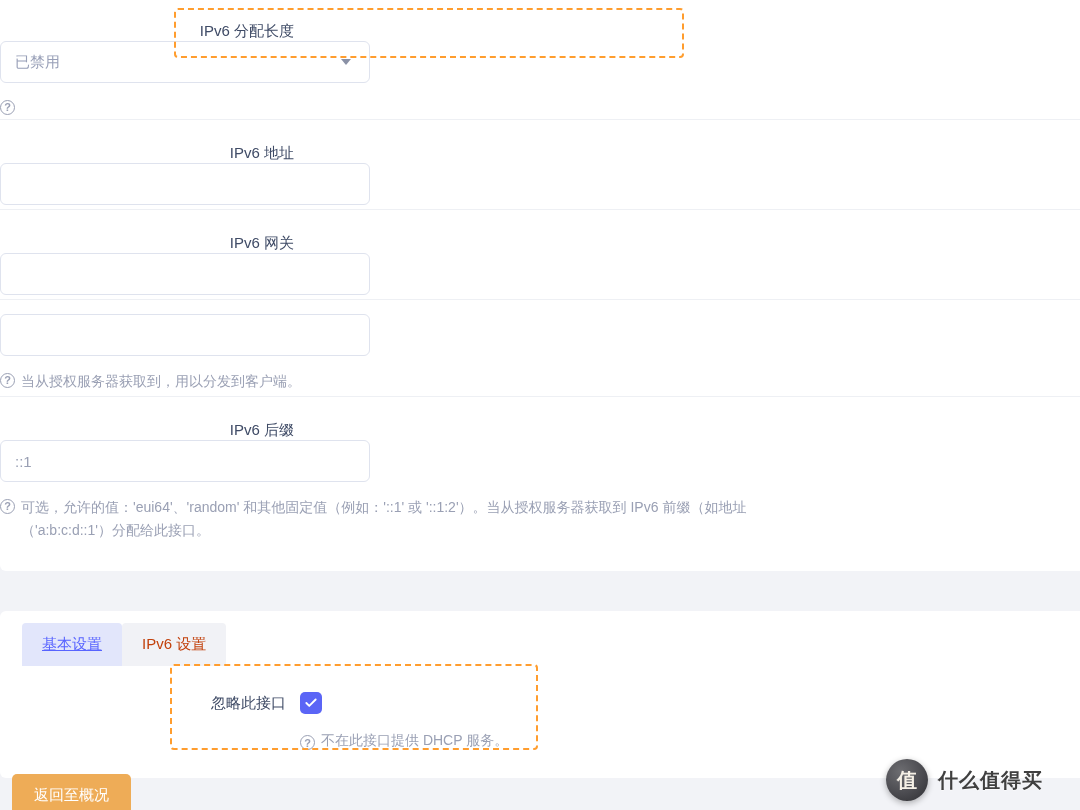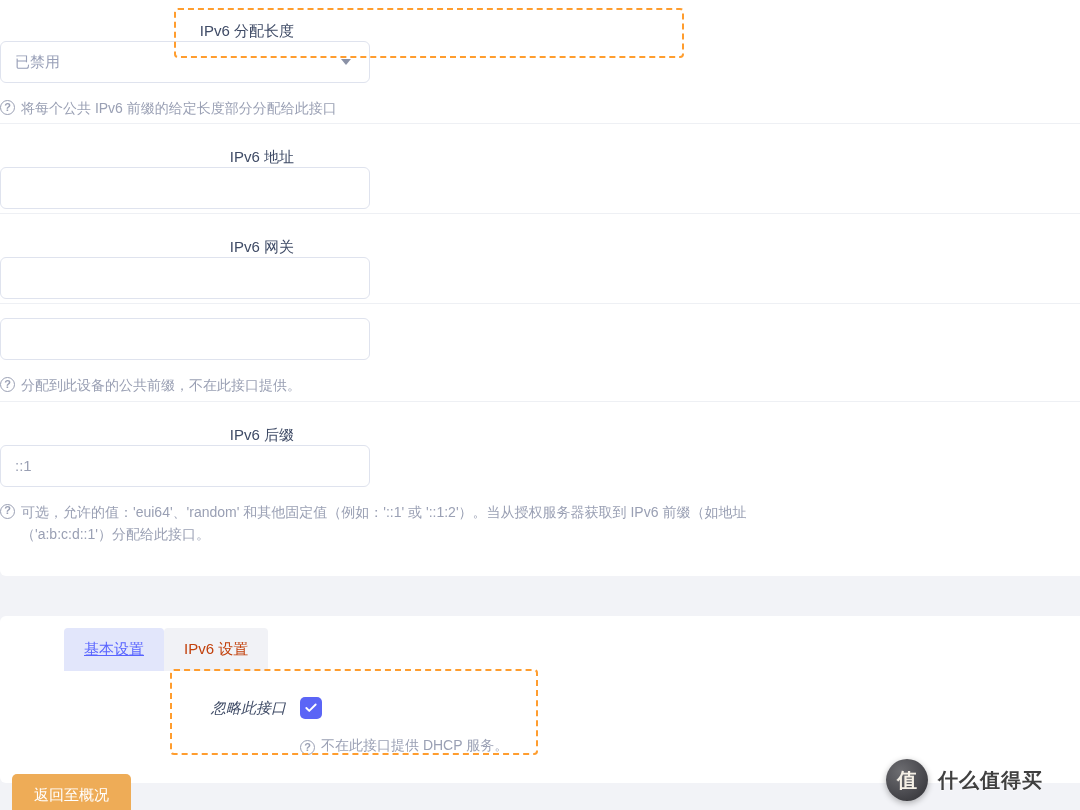--- a/index.html
+++ b/index.html
@@ -125,21 +125,20 @@
     padding: 12px 20px 12px 20px;
     font-size: 15px;
     color: #414b66;
     cursor: pointer;
     border-radius: 4px 4px 0 0;
   }
   .tab.active {
     background: #e2e6fb;
     color: #5864ff;
     text-decoration: underline;
-    margin-left: 42px;
   }
   .tab.inactive {
     background: #f1f2f6;
     color: #c2410c;
   }
   .panel-inner {
     padding: 20px 0 0 0;
     position: relative;
   }
   .ignore-row {
@@ -147,21 +146,20 @@
     align-items: flex-start;
     padding-top: 6px;
   }
   .ignore-label-col {
     width: 300px;
     text-align: right;
     padding-right: 14px;
     padding-top: 2px;
     color: #3f4b66;
     font-size: 15px;
-    font-style: italic;
   }
   .checkbox {
     width: 22px; height: 22px;
     background: #5b65f6;
     border-radius: 5px;
     display: inline-flex;
     align-items: center;
     justify-content: center;
     cursor: pointer;
   }
@@ -247,21 +245,20 @@
 
   <div class="form-row">
     <div class="label-col">IPv6 分配长度</div>
     <div class="field-col">
       <div class="select-like">
         <span class="sel-text">已禁用</span>
         <span class="chevron"></span>
       </div>
       <div class="help-row">
         <span class="q-icon">?</span>
-        <span>将每个公共 IPv6 前缀的给定长度部分分配给此接口</span>
       </div>
     </div>
   </div>
 
   <div class="form-row row-sep">
     <div class="label-col">IPv6 地址</div>
     <div class="field-col">
       <input class="input-text" type="text" value="" style="">
     </div>
   </div>
@@ -271,21 +268,21 @@
     <div class="field-col">
       <input class="input-text" type="text" value="" style="">
     </div>
   </div>
 
   <div class="form-row row-sep">
     <div class="field-col">
       <input class="input-text" type="text" value="" style="">
       <div class="help-row">
         <span class="q-icon">?</span>
-        <span>分配到此设备的公共前缀，不在此接口提供。</span>
+        <span>当从授权服务器获取到，用以分发到客户端。</span>
       </div>
     </div>
   </div>
 
   <div class="form-row row-sep">
     <div class="label-col">IPv6 后缀</div>
     <div class="field-col">
       <input class="input-text" type="text" placeholder="::1" style="">
       <div class="help-row help-multiline">
         <span class="q-icon">?</span>

